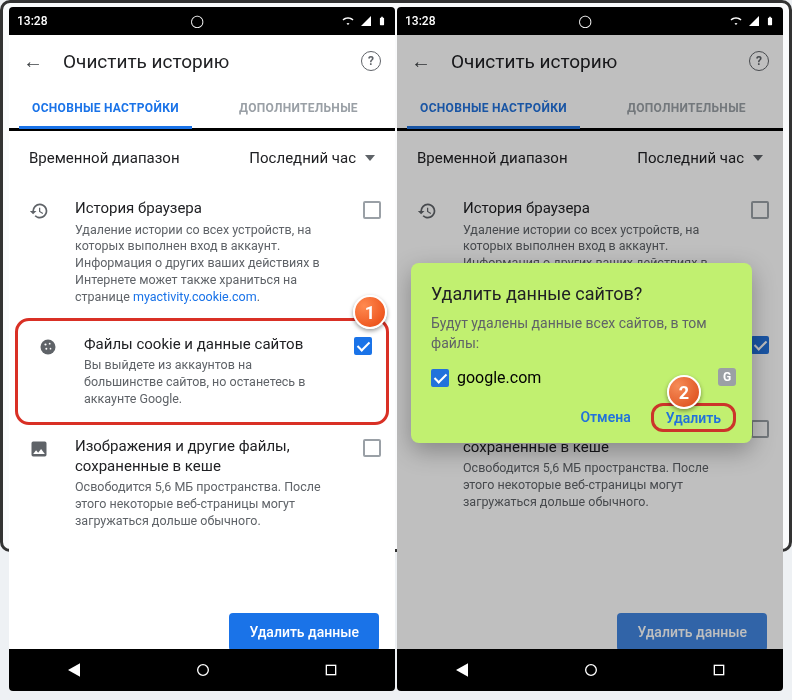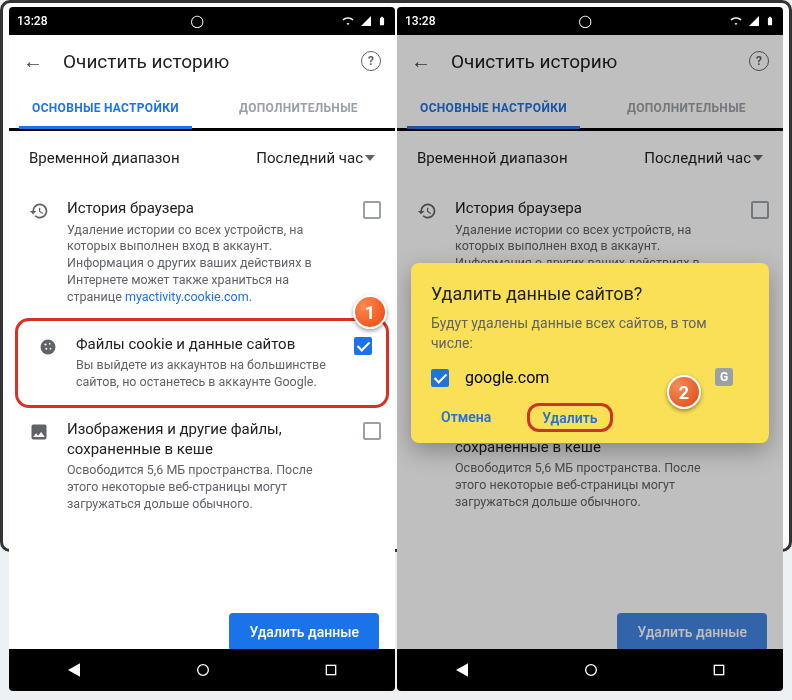--- a/index.html
+++ b/index.html
@@ -17,45 +17,45 @@
   .status{height:28px;background:#000;color:#fff;display:flex;align-items:center;justify-content:space-between;padding:0 8px;font-size:12px;font-weight:500}
   .status .right{display:flex;align-items:center;gap:4px}
   .appbar{height:52px;display:flex;align-items:center;padding:16px 14px;gap:20px}
   .title{font-size:19px;color:var(--text);flex:1}
   .help{width:20px;height:20px;border:1.5px solid #5f6368;border-radius:50%;display:flex;align-items:center;justify-content:center;font-size:12px;font-weight:700;color:#5f6368}
   .tabs{height:44px;display:flex;border-bottom:3px solid #000000}
   .tab{flex:1;display:flex;align-items:center;justify-content:center;font-size:12px;font-weight:700;letter-spacing:.3px;color:var(--grey);position:relative}
   .tab.active{color:var(--blue)}
   .tab.active::after{content:"";position:absolute;bottom:-1px;left:10px;right:10px;height:3px;background:var(--blue)}
   .range{display:flex;align-items:flex-end;padding:18px 20px;font-size:15px;color:var(--text)}
-  .range .r{margin-left:auto;display:flex;align-items:center;gap:2px}
+  .range .r{margin-left:auto;display:flex;align-items:center;gap:9px}
   .list{display:flex;flex-direction:column}
-  .item{display:flex;padding:14px 14px 14px 18px;gap:16px;align-items:flex-start}
+  .item{display:flex;padding:14px 14px 14px 18px;gap:24px;align-items:flex-start}
   .icon-col{width:24px;display:flex;justify-content:center;padding-top:2px;color:#5f6368}
   .body-col{flex:1}
   .item-title{font-size:15px;color:var(--text);margin-bottom:3px;line-height:1.3}
   .item-desc{font-size:12.5px;color:var(--sec);line-height:1.35}
   .link{color:var(--blue)}
   .cb{width:18px;height:18px;border:2px solid #9aa0a6;border-radius:2px;margin-top:2px;flex-shrink:0}
   .cb.checked{background:var(--blue);border-color:var(--blue);position:relative}
   .cb.checked::after{content:"";position:absolute;left:4px;top:0px;width:5px;height:10px;border:solid #fff;border-width:0 2.5px 2.5px 0;transform:rotate(45deg)}
   .highlight{border:3px solid #d93025;border-radius:14px;margin:-2px 6px}
   .hl2{border:3px solid #d93025;border-radius:12px;padding:2px;display:inline-block}
   .bottom-btn{position:absolute;bottom:40px;right:16px;background:var(--blue);color:#fff;font-size:14px;font-weight:500;padding:11px 20px;border-radius:4px}
   .nav{position:absolute;bottom:0;left:0;right:0;height:42px;background:#000;display:flex;align-items:center;justify-content:space-around;color:#fff}
   .badge{position:absolute;width:34px;height:34px;background:radial-gradient(circle at 30% 30%,#ff8a50,#e8450e);border-radius:50%;box-shadow:0 2px 4px rgba(0,0,0,.4);display:flex;align-items:center;justify-content:center;color:#fff;font-weight:700;font-size:18px;border:2px solid #fff}
   .badge1{top:288px;left:344px}
   .badge2{top:368px;left:270px}
   .overlay{position:absolute;inset:28px 0 42px 0;background:rgba(0,0,0,.25)}
-  .dialog{position:absolute;top:256px;left:14px;right:14px;background:#fde047;border-radius:8px;padding:20px 36px 10px 20px;box-shadow:0 8px 24px rgba(0,0,0,.3)}
+  .dialog{position:absolute;top:256px;left:14px;right:31px;background:#bef264;border-radius:8px;padding:20px 16px 10px 20px;box-shadow:0 8px 24px rgba(0,0,0,.3)}
   .dlg-title{font-size:18px;color:var(--text);margin-bottom:10px}
   .dlg-text{font-size:14px;color:var(--sec);line-height:1.4;margin-bottom:14px}
-  .dlg-row{display:flex;align-items:center;gap:16px;margin-bottom:14px}
+  .dlg-row{display:flex;align-items:center;gap:8px;margin-bottom:14px}
   .gicon{width:18px;height:18px;background:#9aa0a6;border-radius:3px;color:#fff;font-size:12px;font-weight:700;display:flex;align-items:center;justify-content:center;margin-left:auto}
-  .dlg-actions{display:flex;justify-content:flex-start;gap:26px;align-items:center}
+  .dlg-actions{display:flex;justify-content:flex-end;gap:10px;align-items:center}
   .dlg-btn{color:var(--blue);font-size:14px;font-weight:600;padding:8px 10px}
   .dimmed{filter:grayscale(.1);}
   .arrow-back::before{content:"←";font-size:20px;color:#3c4043}
   .tri-down{width:0;height:0;border-left:5px solid transparent;border-right:5px solid transparent;border-top:6px solid #5f6368}
 </style>
 </head>
 <body>
 
 <div class="frame">
 
@@ -233,21 +233,21 @@
           <circle cx="12" cy="12" r="8"></circle>
         </svg>
       <svg width="16" height="16" viewBox="0 0 24 24" fill="none" stroke="#fff" stroke-width="2">
           <rect x="5" y="5" width="14" height="14"></rect>
         </svg>
     </div>
 
     <div class="overlay"></div>
     <div class="dialog">
       <div class="dlg-title">Удалить данные сайтов?</div>
-      <div class="dlg-text">Будут удалены данные всех сайтов, в том числе:</div>
+      <div class="dlg-text">Будут удалены данные всех сайтов, в том файлы:</div>
       <div class="dlg-row">
         <div class="cb checked"></div>
         <span>google.com</span>
         <span class="gicon">G</span>
       </div>
       <div class="dlg-actions">
         <span class="dlg-btn">Отмена</span>
         <span class="hl2">
           <span class="dlg-btn">Удалить</span>
         </span>

